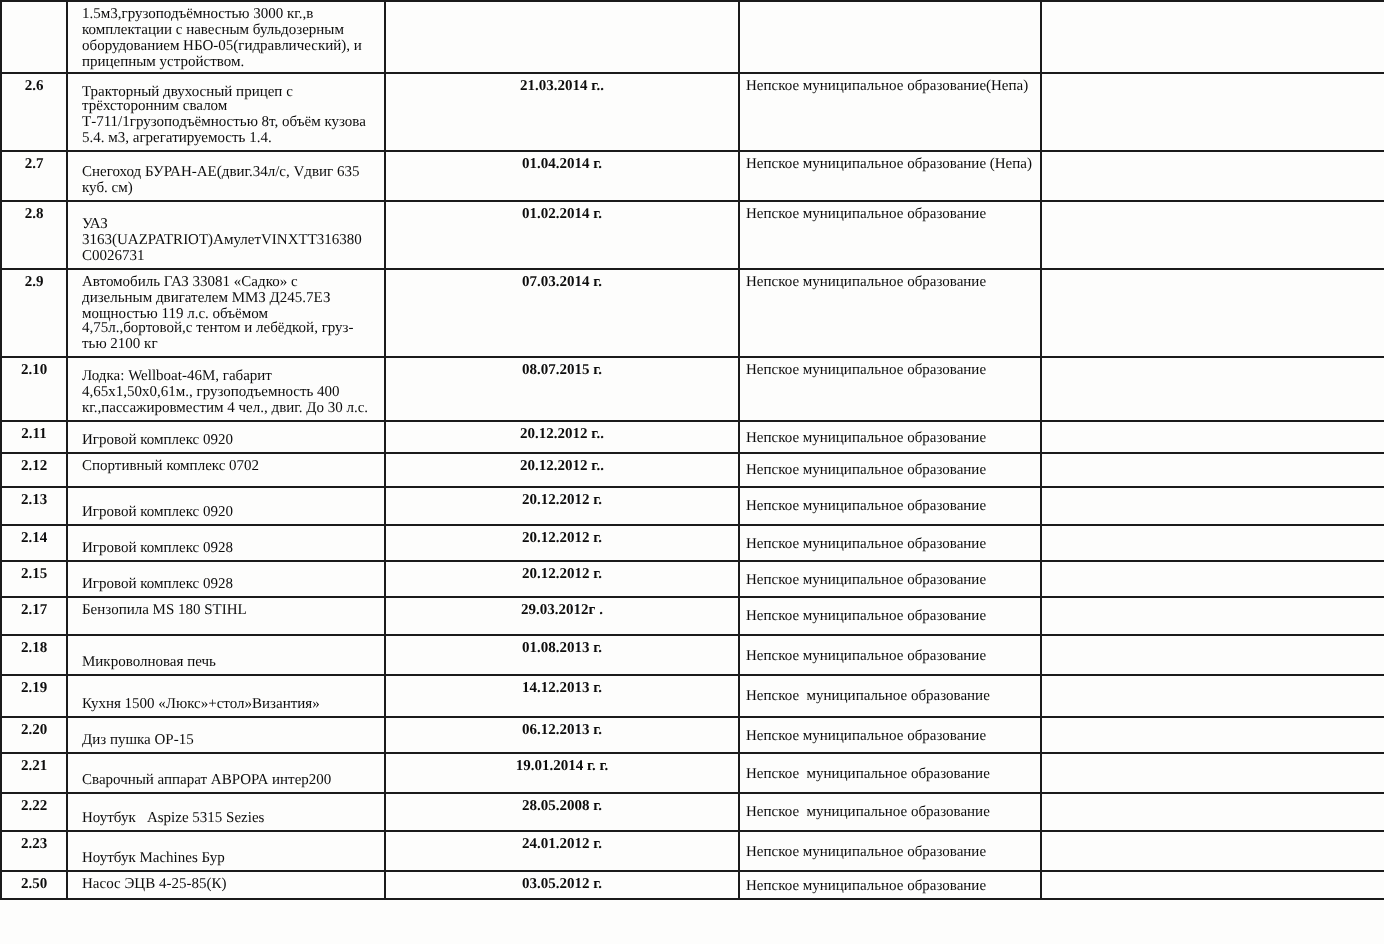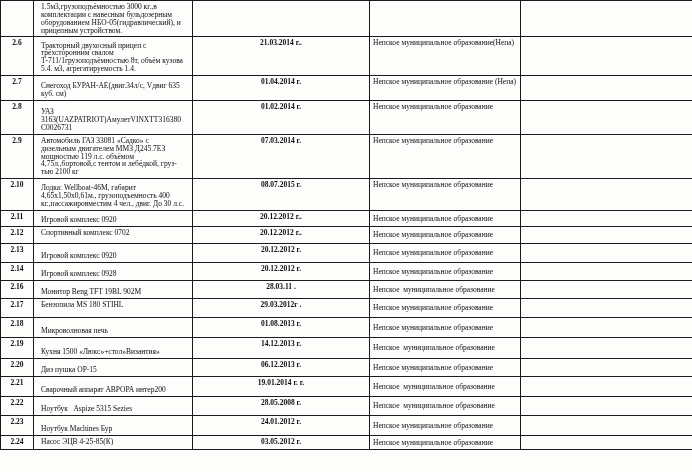--- a/index.html
+++ b/index.html
@@ -120,24 +120,24 @@
         <td class="extra"></td>
       </tr>
       <tr style="height: 18px;">
         <td class="num">2.14</td>
         <td class="desc vbot">Игровой комплекс 0928</td>
         <td class="date">20.12.2012 г.</td>
         <td class="org vmid">Непское муниципальное образование</td>
         <td class="extra"></td>
       </tr>
       <tr style="height: 18px;">
-        <td class="num">2.16</td>
-        <td class="desc vbot">Монитор Beng TFT 19BL 902M</td>
-        <td class="date">28.03.11 .</td>
-        <td class="org vmid">Непское  муниципальное образование</td>
+        <td class="num">2.15</td>
+        <td class="desc vbot">Игровой комплекс 0928</td>
+        <td class="date">20.12.2012 г.</td>
+        <td class="org vmid">Непское муниципальное образование</td>
         <td class="extra"></td>
       </tr>
       <tr style="height: 19px;">
         <td class="num">2.17</td>
         <td class="desc vtop aleft">Бензопила MS 180 STIHL</td>
         <td class="date">29.03.2012г .</td>
         <td class="org vmid">Непское муниципальное образование</td>
         <td class="extra"></td>
       </tr>
       <tr style="height: 20px;">
@@ -176,20 +176,20 @@
         <td class="extra"></td>
       </tr>
       <tr style="height: 20px;">
         <td class="num">2.23</td>
         <td class="desc vbot">Ноутбук Machines Бур</td>
         <td class="date">24.01.2012 г.</td>
         <td class="org vmid">Непское муниципальное образование</td>
         <td class="extra"></td>
       </tr>
       <tr style="height: 14px;">
-        <td class="num">2.24</td>
+        <td class="num">2.50</td>
         <td class="desc vtop">Насос ЭЦВ 4-25-85(К)</td>
         <td class="date">03.05.2012 г.</td>
         <td class="org vmid">Непское муниципальное образование</td>
         <td class="extra"></td>
       </tr>
     </tbody>
 </table>
 
 </body></html>

